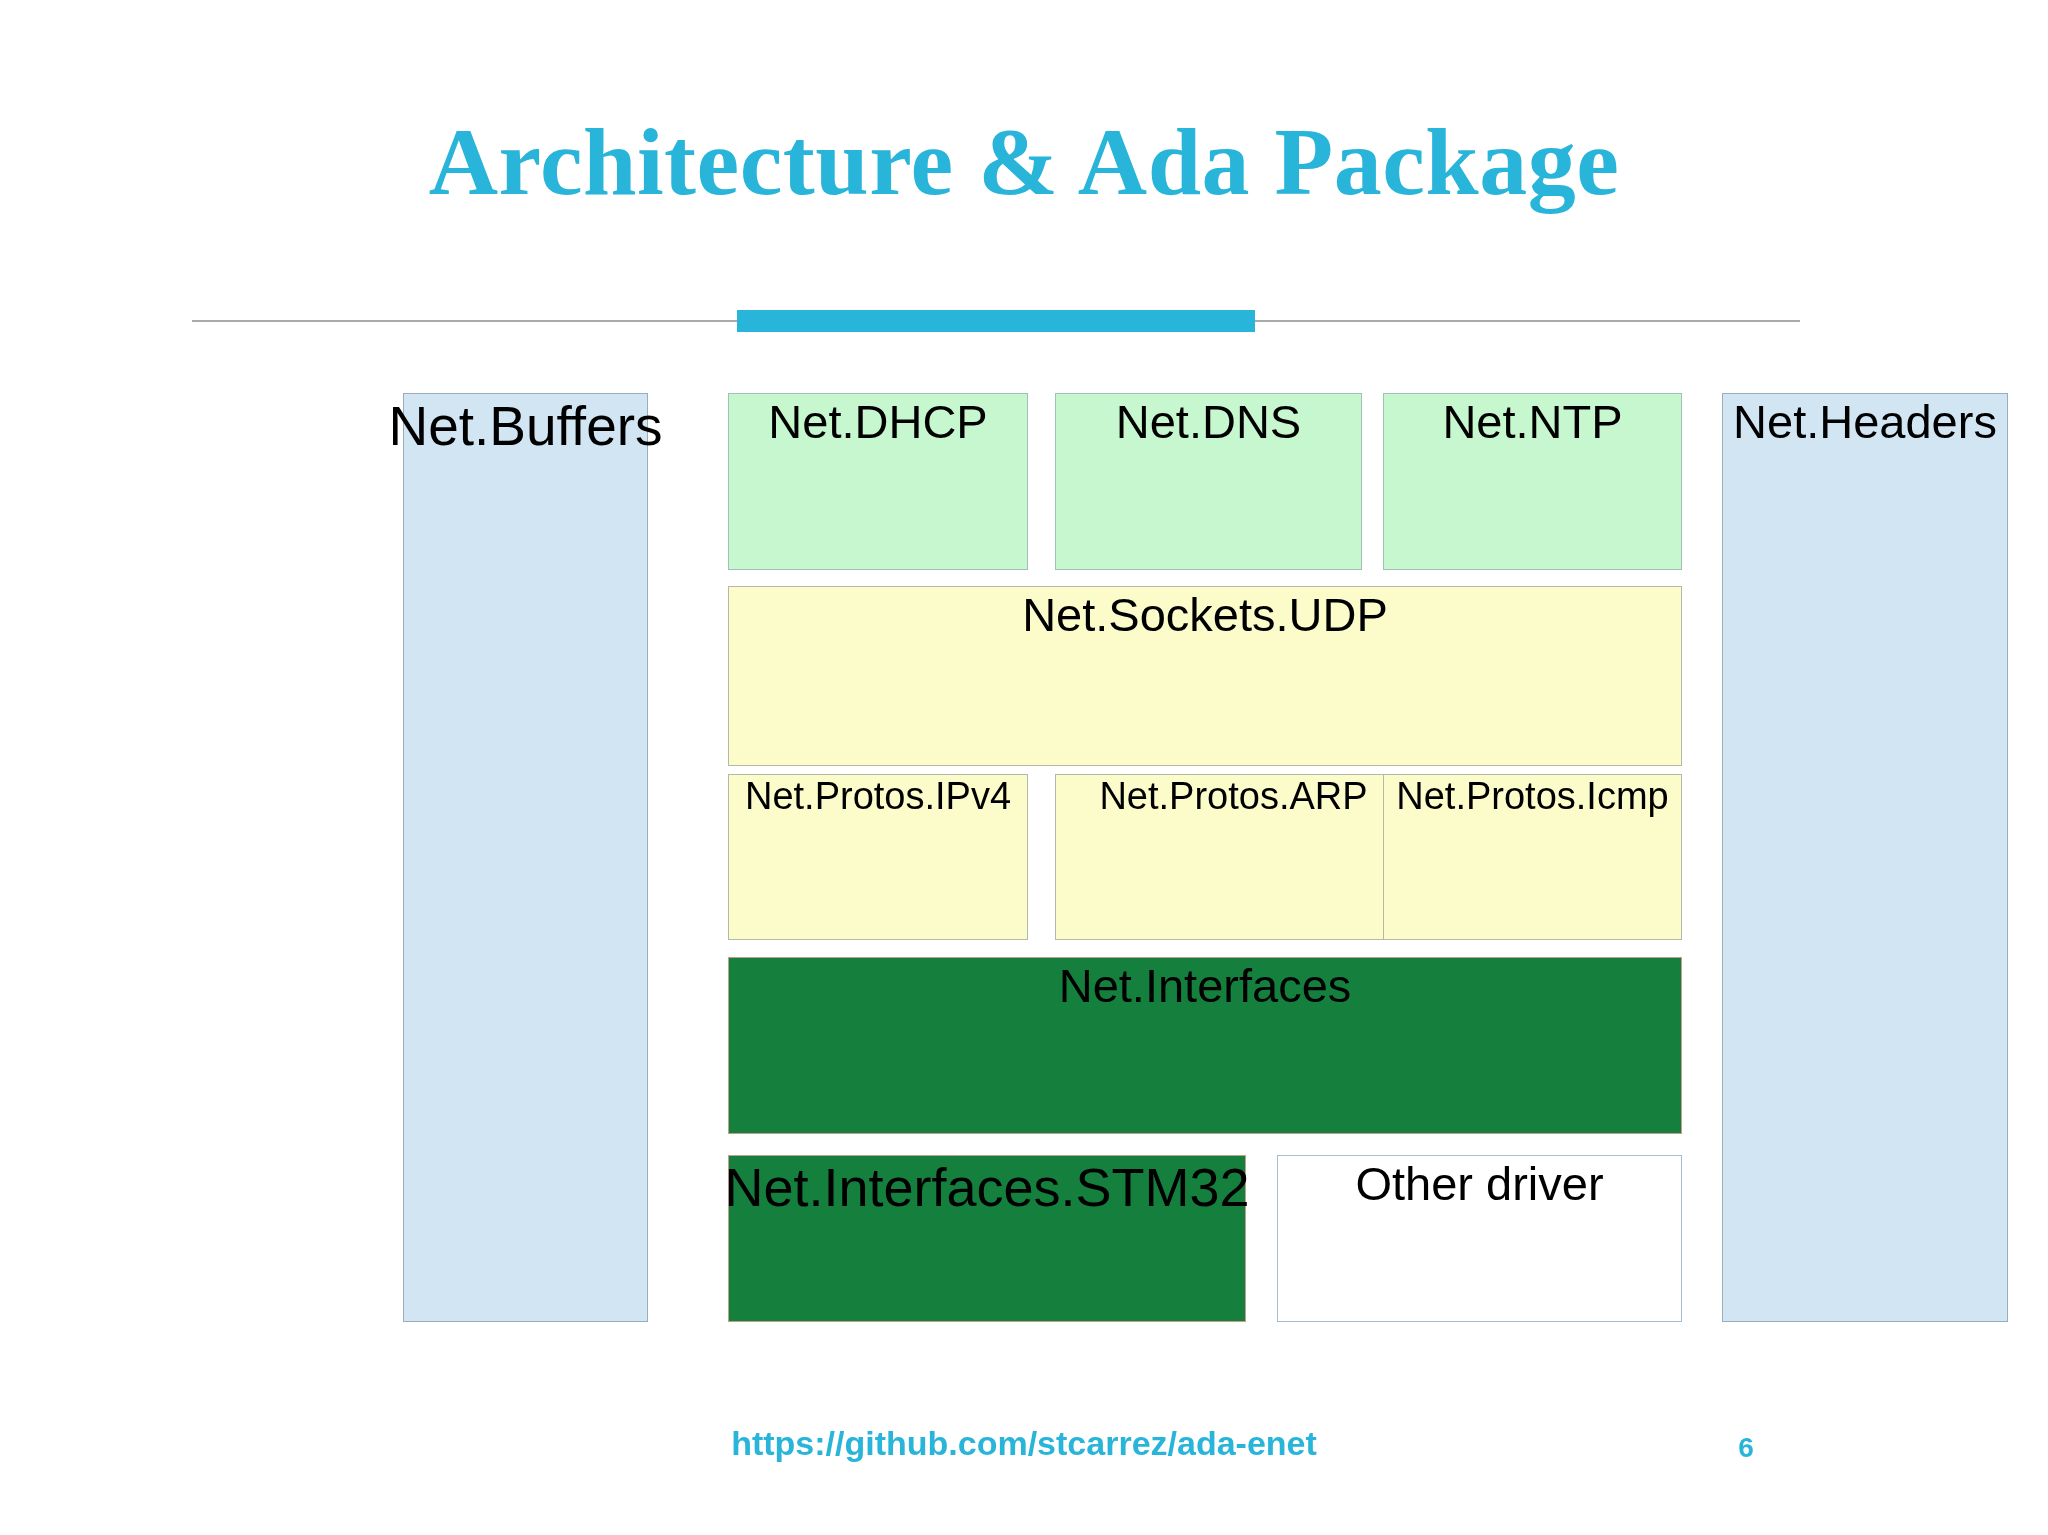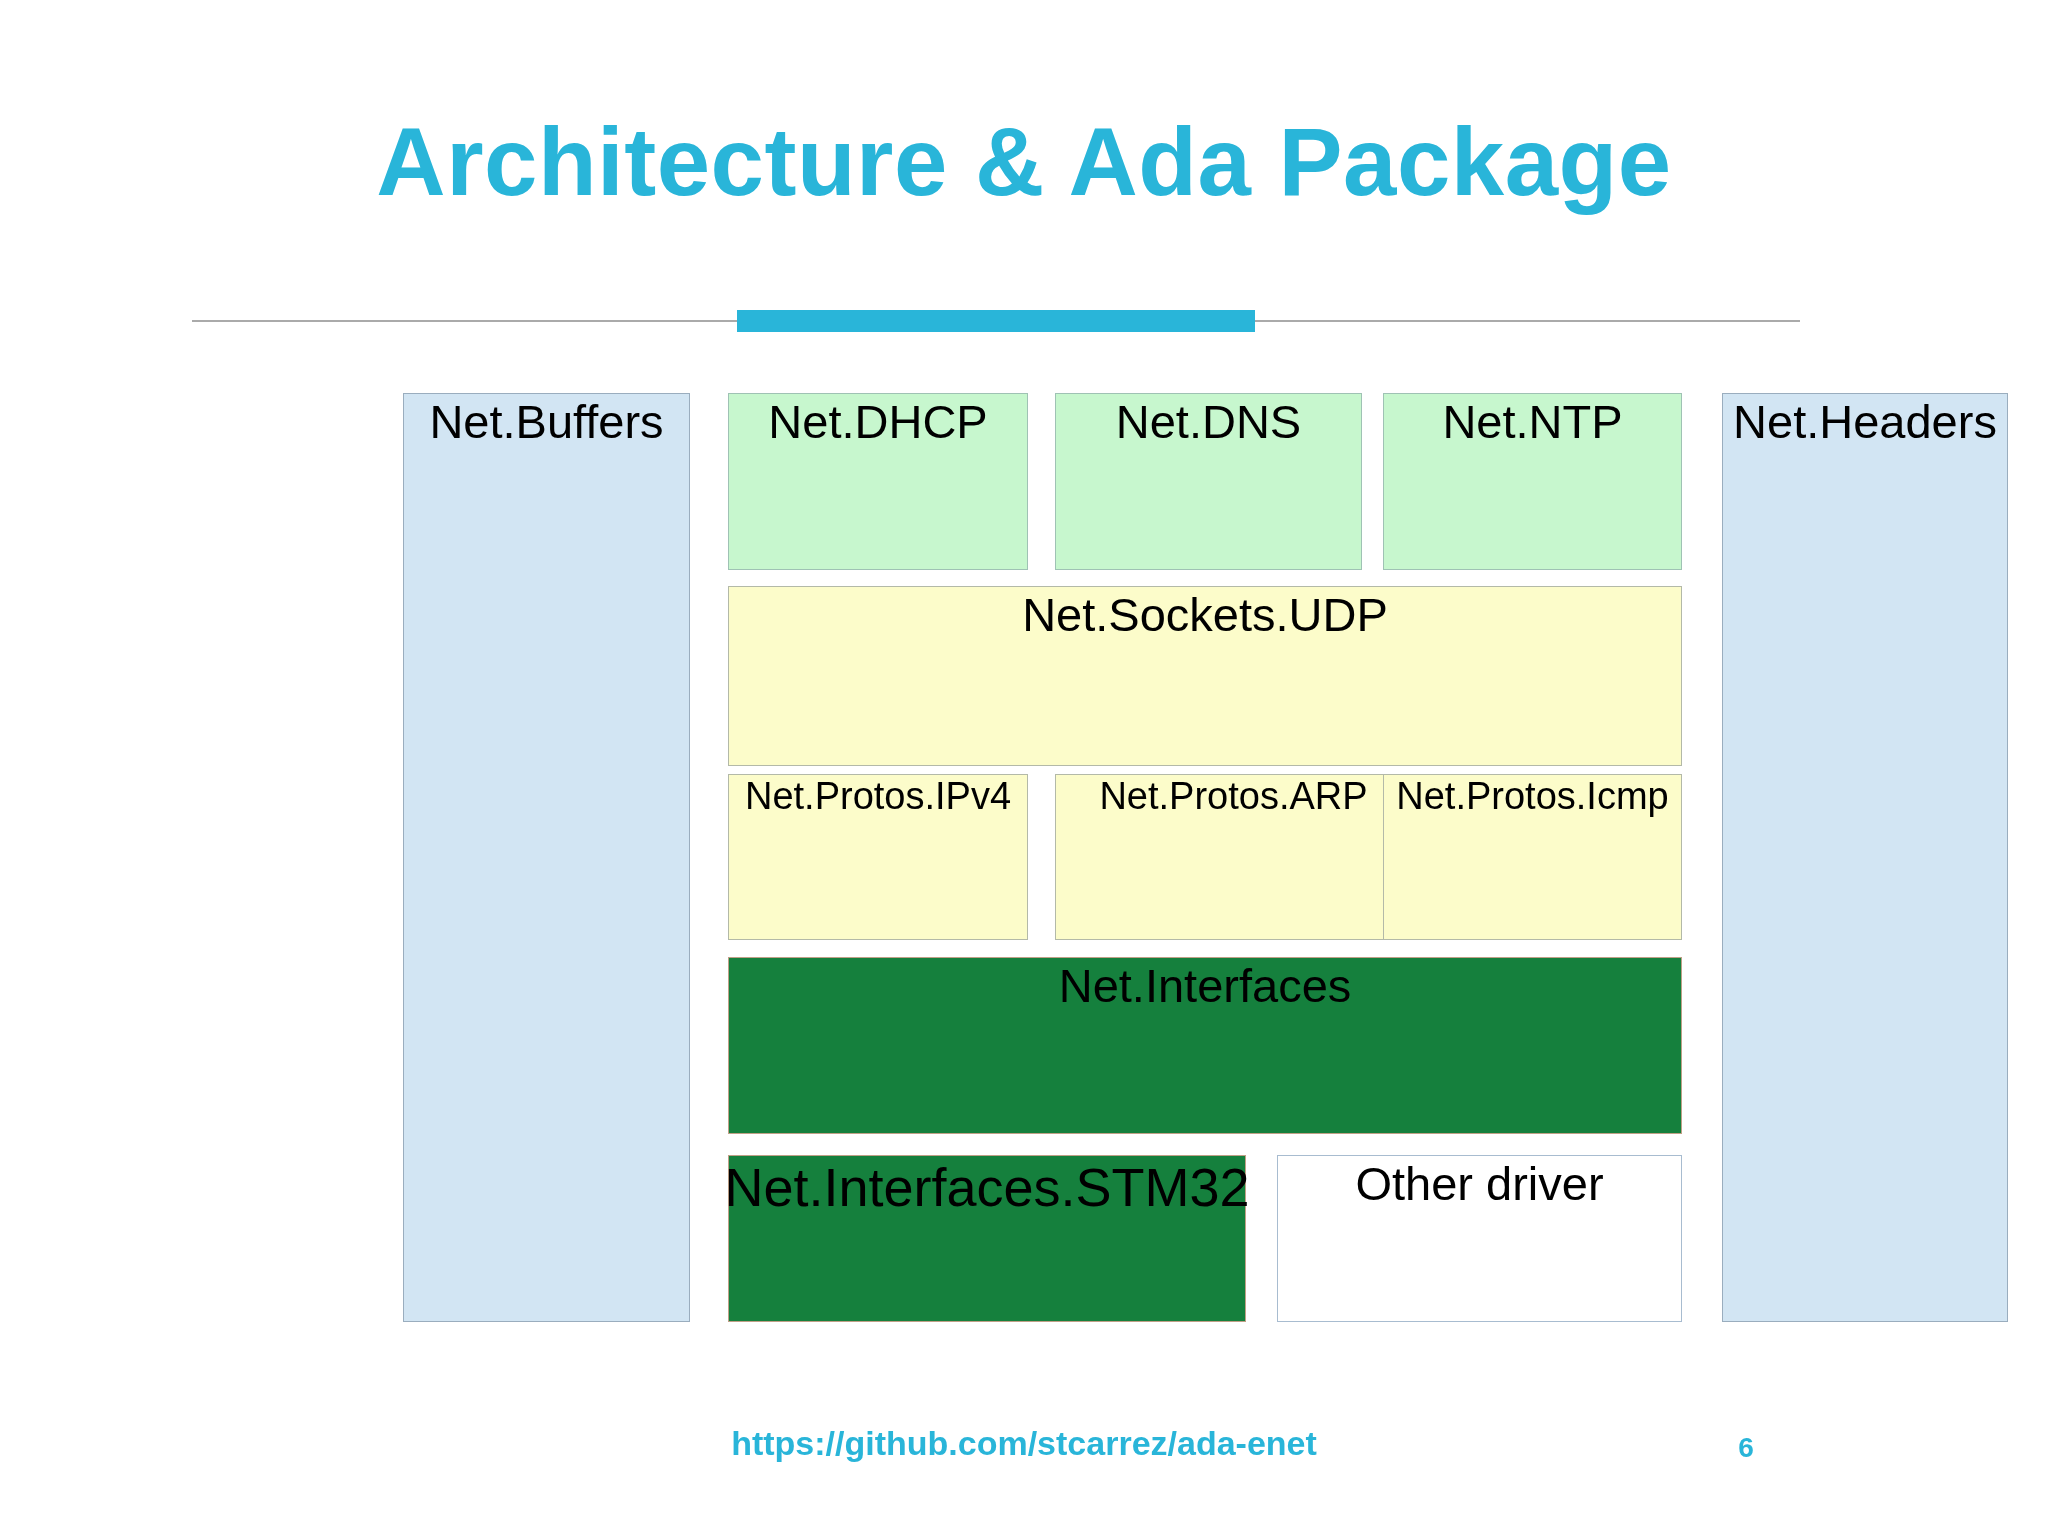--- a/index.html
+++ b/index.html
@@ -24,21 +24,21 @@
 
   
   .title-block {
     position: absolute;
     left: 0;
     top: 112px;
     width: 2048px;
     text-align: center;
   }
   .slide-title {
-    font-family: Liberation Sans, sans-serif;
+    font-family: Liberation Serif, serif;
     font-weight: bold;
     font-size: 96px;
     line-height: 1.05;
     color: #29b5d9;
     letter-spacing: 0.5px;
     white-space: nowrap;
     margin: 0;
   }
 
   
@@ -93,22 +93,22 @@
   }
 
   .c-blue   { background: #d2e5f3; border-color: #9aadbe; }
   .c-green  { background: #c7f7ce; border-color: #9fc2b4; }
   .c-yellow { background: #fcfcca; border-color: #b3b9a8; }
   .c-orange { background: #15803d; border-color: #c0a087; }
   .c-white  { background: #ffffff; border-color: #a8bcd0; }
 
   
   #box-buffers {
-    left: 403px; top: 393px; width: 287px; height: 929px;
-    font-size: 47px;
+    left: 403px; top: 393px; width: 245px; height: 929px;
+    font-size: 55px;
   }
   #box-headers {
     left: 1722px; top: 393px; width: 286px; height: 929px;
     font-size: 47px;
   }
   #box-headers > span { position: relative; left: 0px; }
 
   
   #box-dhcp { left: 728px; top: 393px; width: 300px; height: 177px; font-size: 47px; }
   #box-dns  { left: 1055px; top: 393px; width: 307px; height: 177px; font-size: 47px; }

